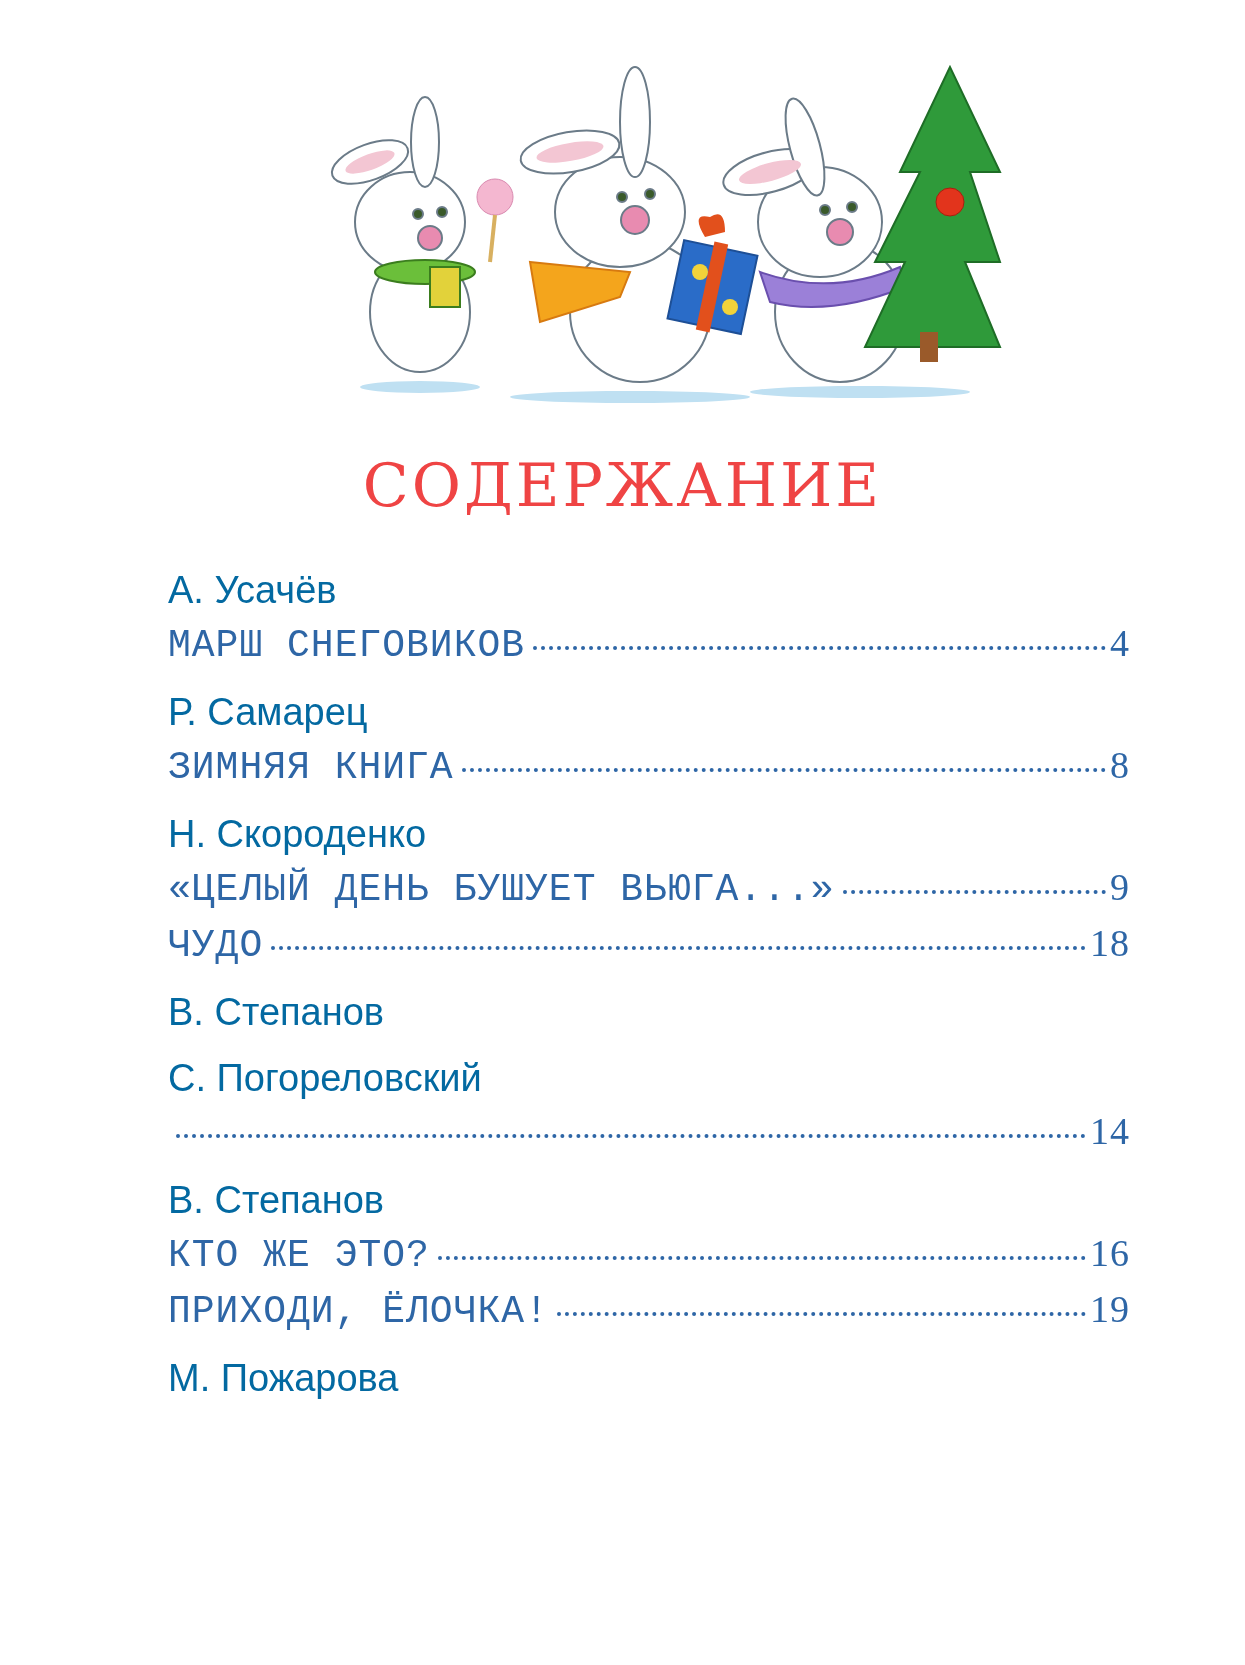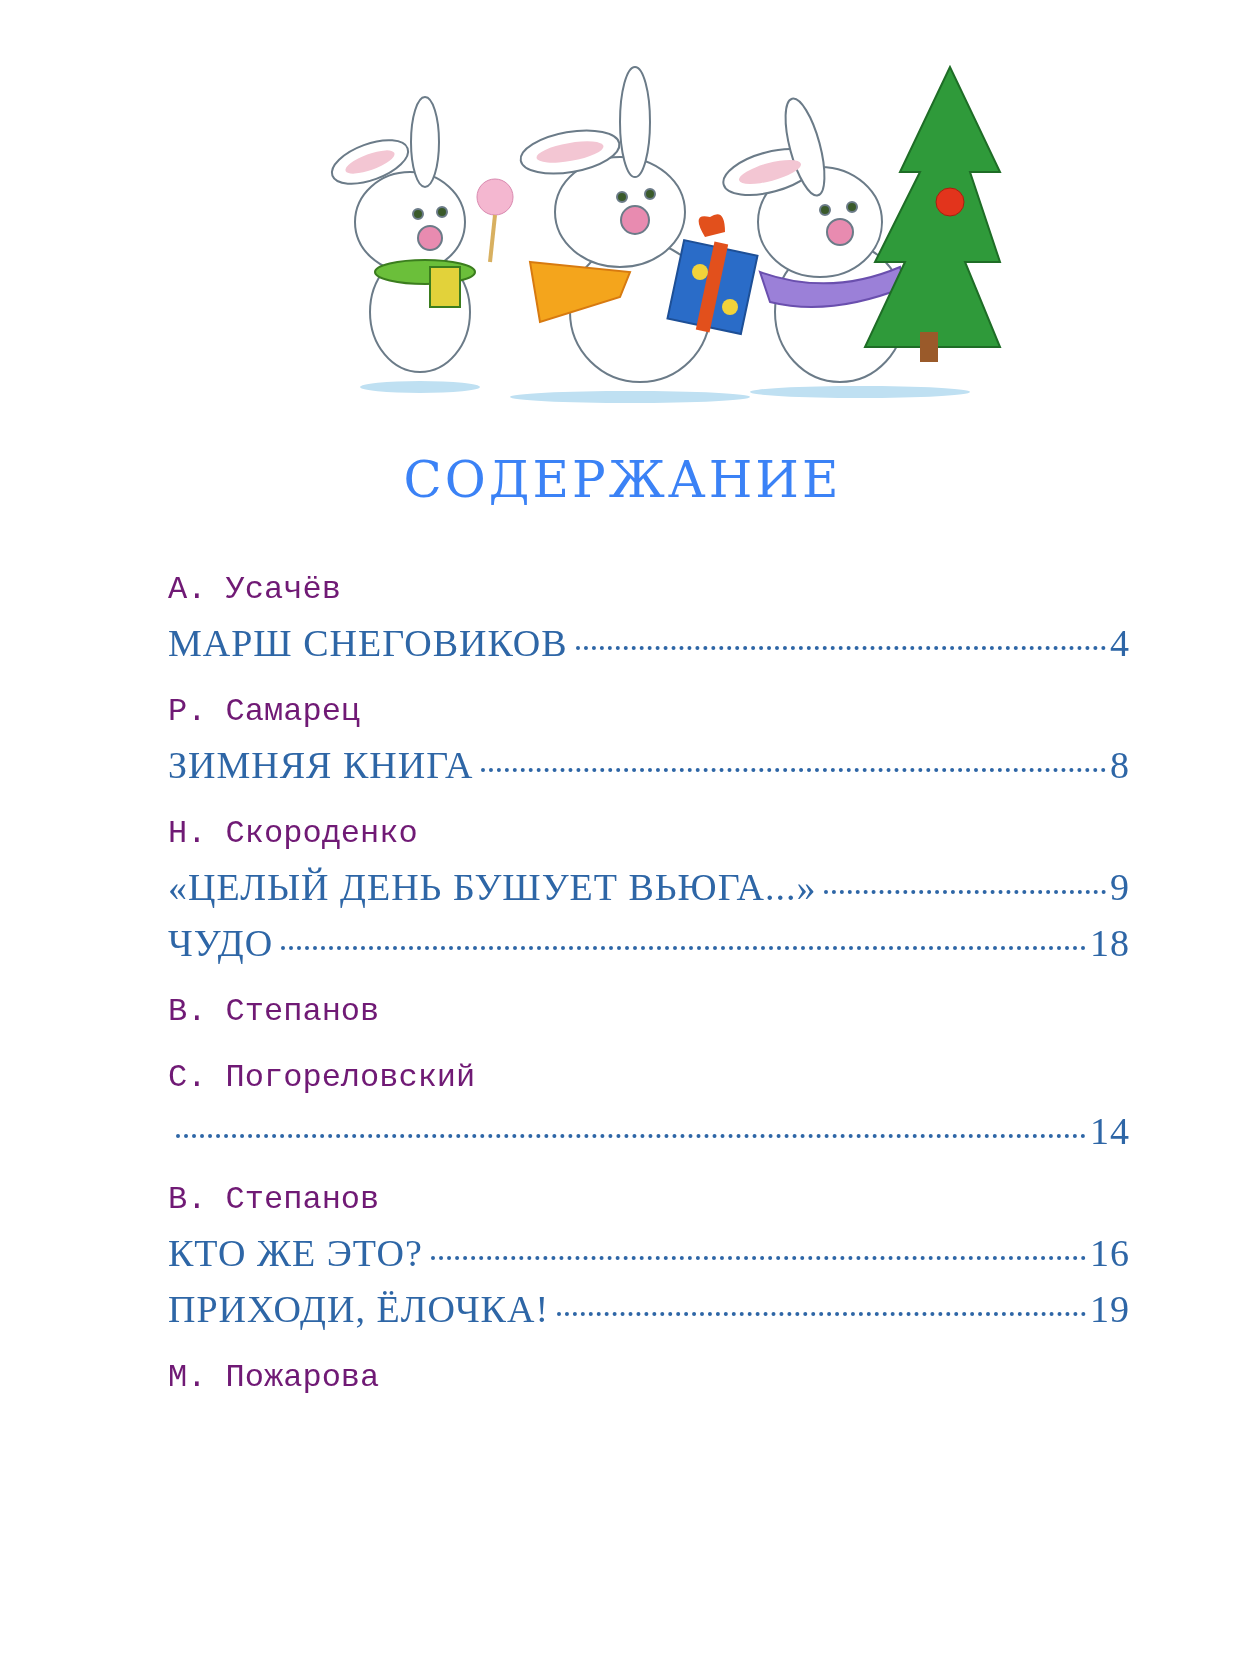--- a/index.html
+++ b/index.html
@@ -1,23 +1,23 @@
 <!DOCTYPE html>
 <html><head>
   <meta charset="utf-8">
   <style>
     html, body { margin: 0; padding: 0; background: #ffffff; }
     body { width: 1245px; height: 1665px; position: relative; overflow: hidden; font-family: "DejaVu Serif", "Liberation Serif", serif; }
     .illustration { position: absolute; left: 300px; top: 62px; width: 730px; height: 345px; }
-    .title { position: absolute; left: 0; width: 1245px; top: 455px; text-align: center; color: #3b82f6; font-size: 50px; letter-spacing: 3px; font-family: "DejaVu Serif", "Liberation Serif", serif; line-height: 1; }
+    .title { position: absolute; left: 0; width: 1245px; top: 455px; text-align: center; color: #ef4444; font-size: 60px; letter-spacing: 3px; font-family: "DejaVu Serif", "Liberation Serif", serif; line-height: 1; }
     .toc { position: absolute; left: 168px; width: 962px; top: 565px; }
-    .author { color: #701a75; font-size: 32px; height: 50px; line-height: 50px; margin-top: 16px; font-family: Liberation Mono, monospace; }
+    .author { color: #0369a1; font-size: 38px; height: 50px; line-height: 50px; margin-top: 16px; font-family: Liberation Sans, sans-serif; }
     .author.first { margin-top: 0; }
     .entry { display: flex; align-items: baseline; color: #2e66a6; font-size: 38px; height: 56px; line-height: 56px; font-family: "Liberation Serif", "DejaVu Serif", serif; letter-spacing: 1px; }
-    .entry .etitle { white-space: nowrap; }
+    .entry .etitle { white-space: nowrap; font-family: Liberation Mono, monospace; }
     .entry .dots { flex: 1; margin: 0 4px 0 8px; border-bottom: 4px dotted #2e66a6; height: 0; position: relative; top: -6px; }
     .entry .page { white-space: nowrap; }
   </style>
 </head>
 <body>
 
 <div class="illustration">
   <svg width="730" height="345" viewBox="0 0 730 345" xmlns="http://www.w3.org/2000/svg">
 
     <ellipse cx="120" cy="325" rx="60" ry="6" fill="#bfe0f2"></ellipse>

